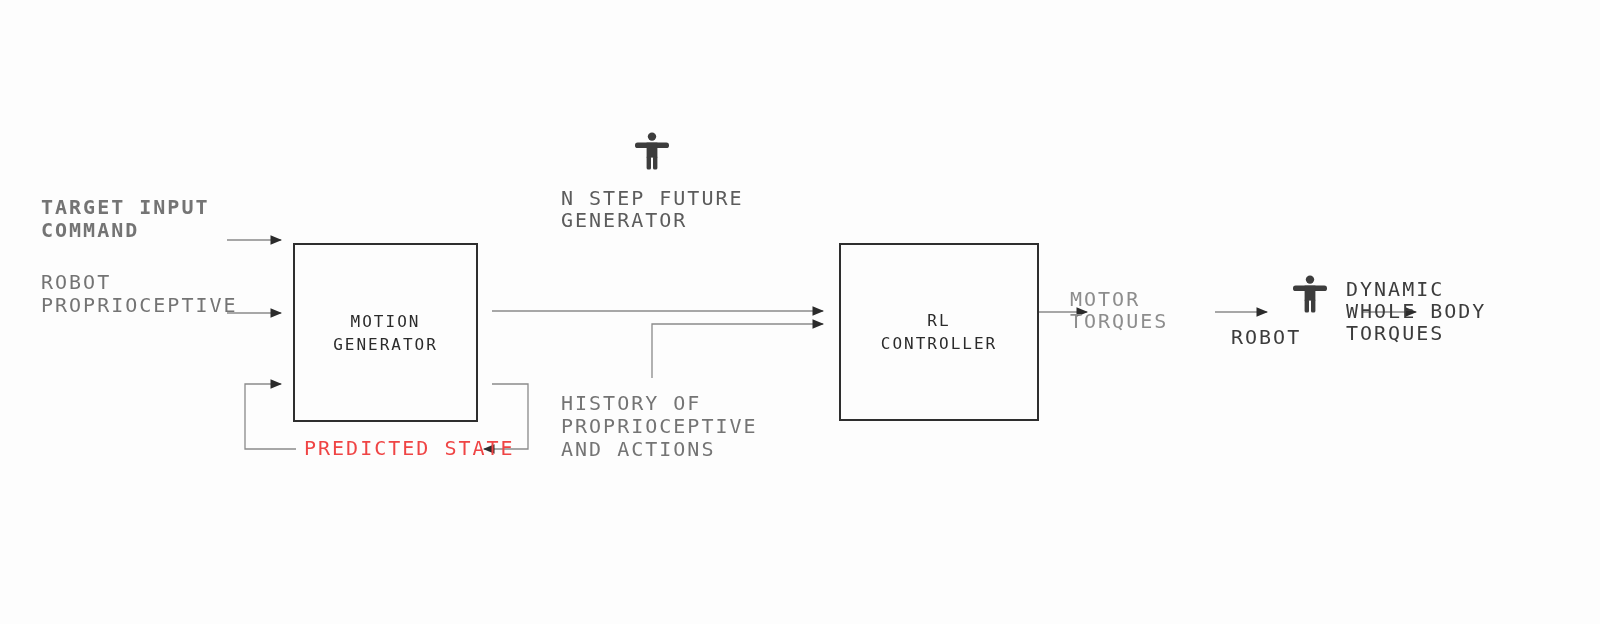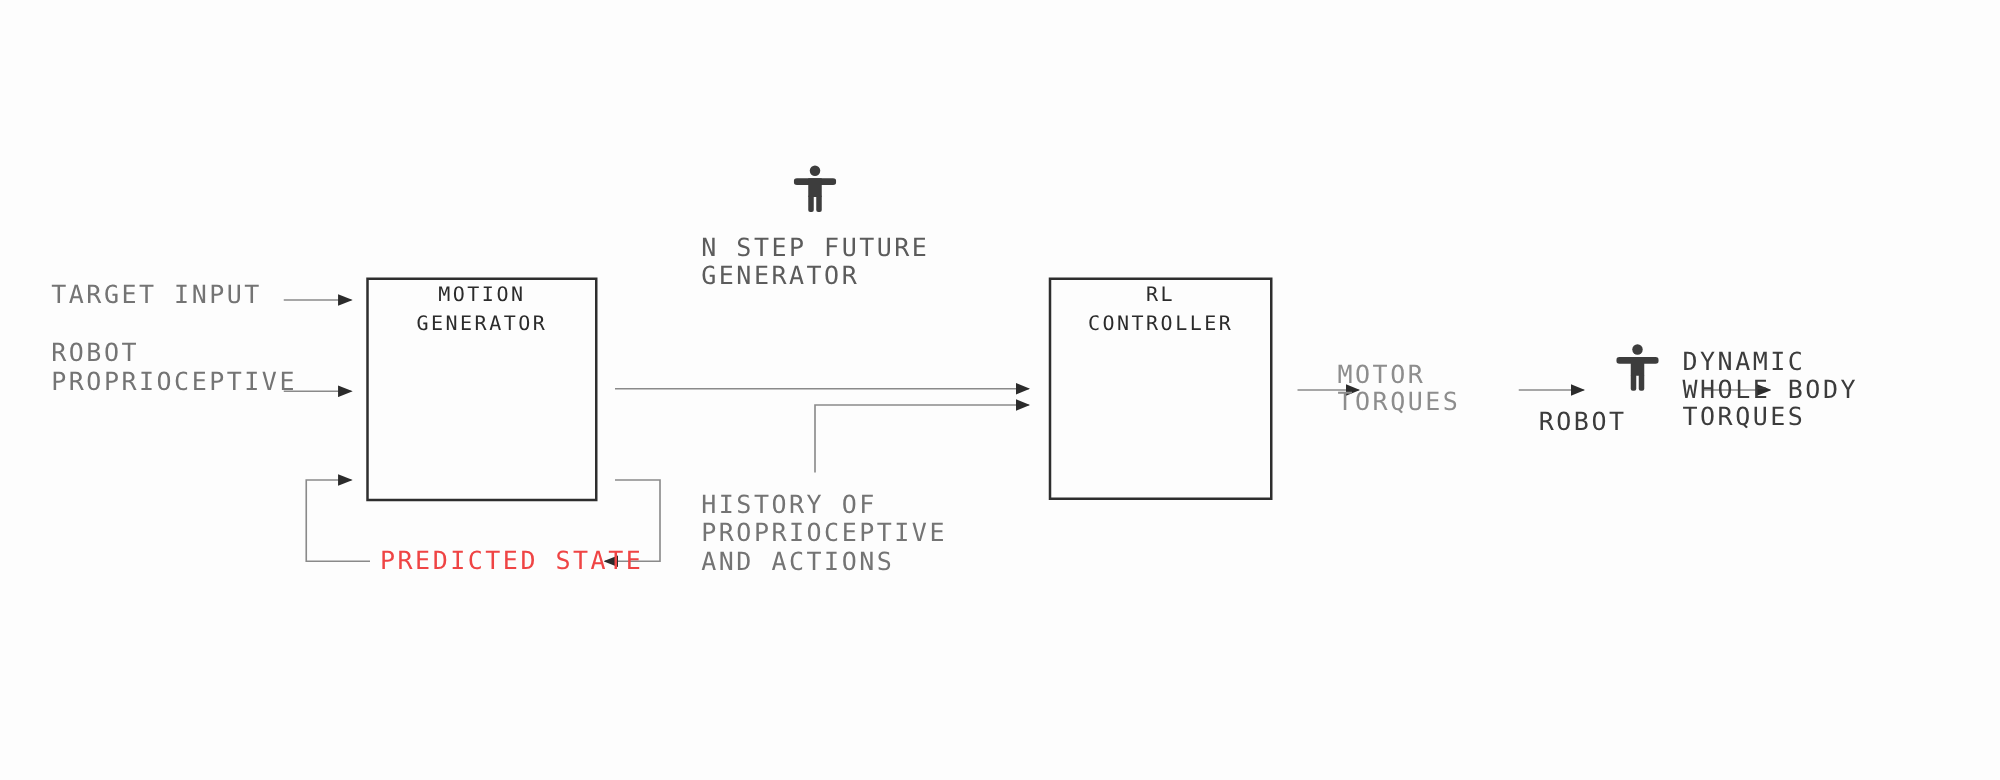--- a/index.html
+++ b/index.html
@@ -19,22 +19,24 @@
     color:#747474;
     white-space:nowrap;
   }
   .lh22{line-height:22px;}
   .ln{display:block;}
   .box{
     position:absolute;
     border:2px solid #2e2e2e;
     background:#fdfdfd;
     display:flex;
+    align-items:center;
     justify-content:center;
     box-sizing:border-box;
+    margin-top:21px;
   }
   .box-label{
     text-align:center;
     font-size:16px;
     line-height:23px;
     letter-spacing:2px;
     color:#2b2b2b;
     white-space:nowrap;
   }
   .icon{position:absolute;}
@@ -57,22 +59,23 @@
       <polyline points="492,311 823,311" marker-end="url(#ah)"></polyline>
       <polyline points="652,378 652,324 823,324" marker-end="url(#ah)"></polyline>
       <polyline points="492,384 528,384 528,449 484,449" marker-end="url(#ah)"></polyline>
       <polyline points="296,449 245,449 245,384 281,384" marker-end="url(#ah)"></polyline>
       <polyline points="1038,312 1087,312" marker-end="url(#ah)"></polyline>
       <polyline points="1215,312 1267,312" marker-end="url(#ah)"></polyline>
       <polyline points="1363,312 1416,312" marker-end="url(#ah)"></polyline>
     </g>
   </svg>
 
-  <div class="lbl" style="left: 41px; top: 224px; width: 180px; color: rgb(116, 116, 116);">
+  <div class="lbl" style="left: 41px; top: 196px; width: 180px; color: rgb(116, 116, 116); font-weight: bold;">
     <span class="ln">TARGET INPUT</span>
+    <span class="ln">COMMAND</span>
   </div>
 
   <div class="lbl" style="left: 41px; top: 271px; width: 180px; color: rgb(116, 116, 116);">
     <span class="ln">ROBOT</span>
     <span class="ln">PROPRIOCEPTIVE</span>
   </div>
 
   <div class="box" style="left:293px;top:222px;width:185px;height:179px;">
     <div class="box-label" style="color: rgb(43, 43, 43);">
       <span class="ln">MOTION</span>
@@ -98,21 +101,21 @@
   <div class="lbl" style="left: 304px; top: 437px; width: 200px; color: #ef4444;">
     <span class="ln">PREDICTED STATE</span>
   </div>
 
   <div class="lbl" style="left: 561px; top: 392px; width: 180px; color: rgb(116, 116, 116);">
     <span class="ln">HISTORY OF</span>
     <span class="ln">PROPRIOCEPTIVE</span>
     <span class="ln">AND ACTIONS</span>
   </div>
 
-  <div class="box" style="left:839px;top:222px;width:179px;height:178px;">
+  <div class="box" style="left:839px;top:222px;width:200px;height:178px;">
     <div class="box-label" style="color: rgb(43, 43, 43);">
       <span class="ln">RL</span>
       <span class="ln">CONTROLLER</span>
     </div>
   </div>
 
   <div class="lbl lh22" style="left: 1070px; top: 288px; width: 160px; color: rgb(141, 141, 141);">
     <span class="ln">MOTOR</span>
     <span class="ln">TORQUES</span>
   </div>

